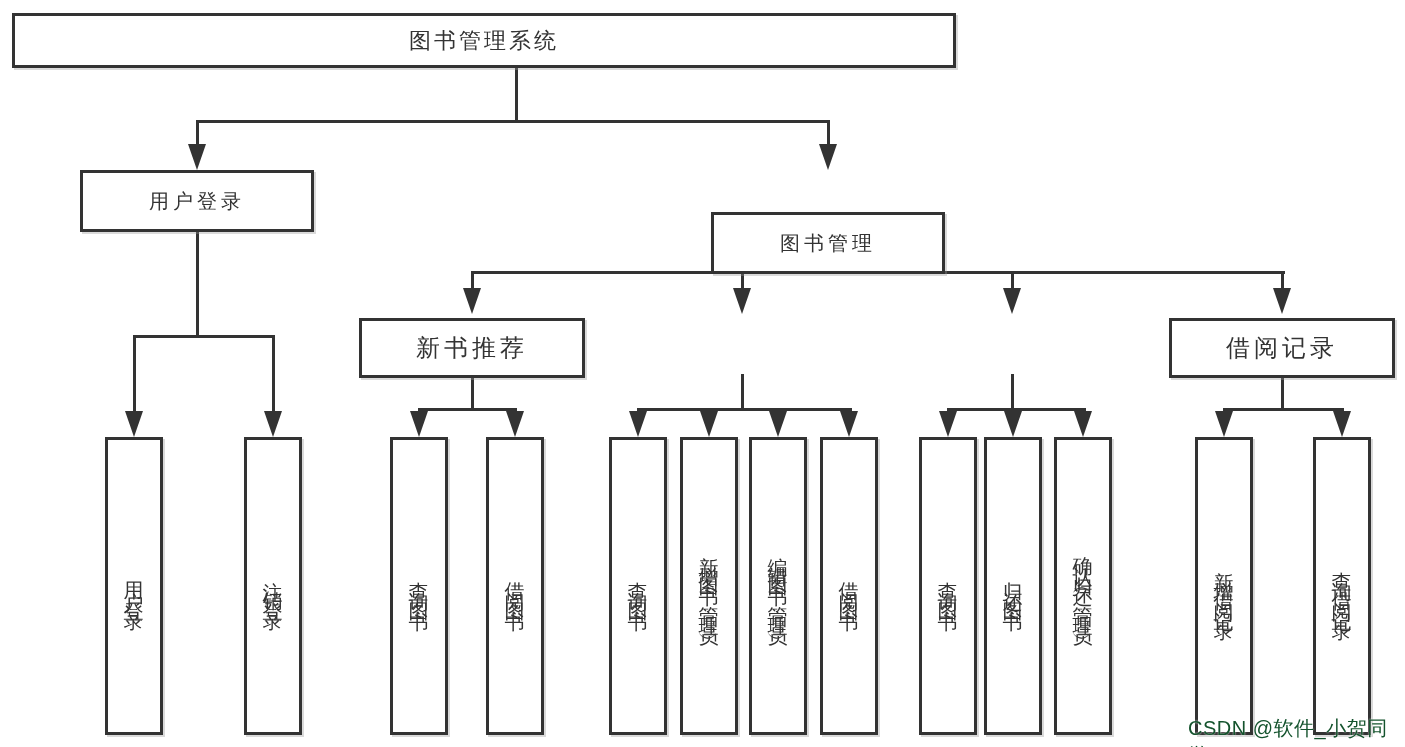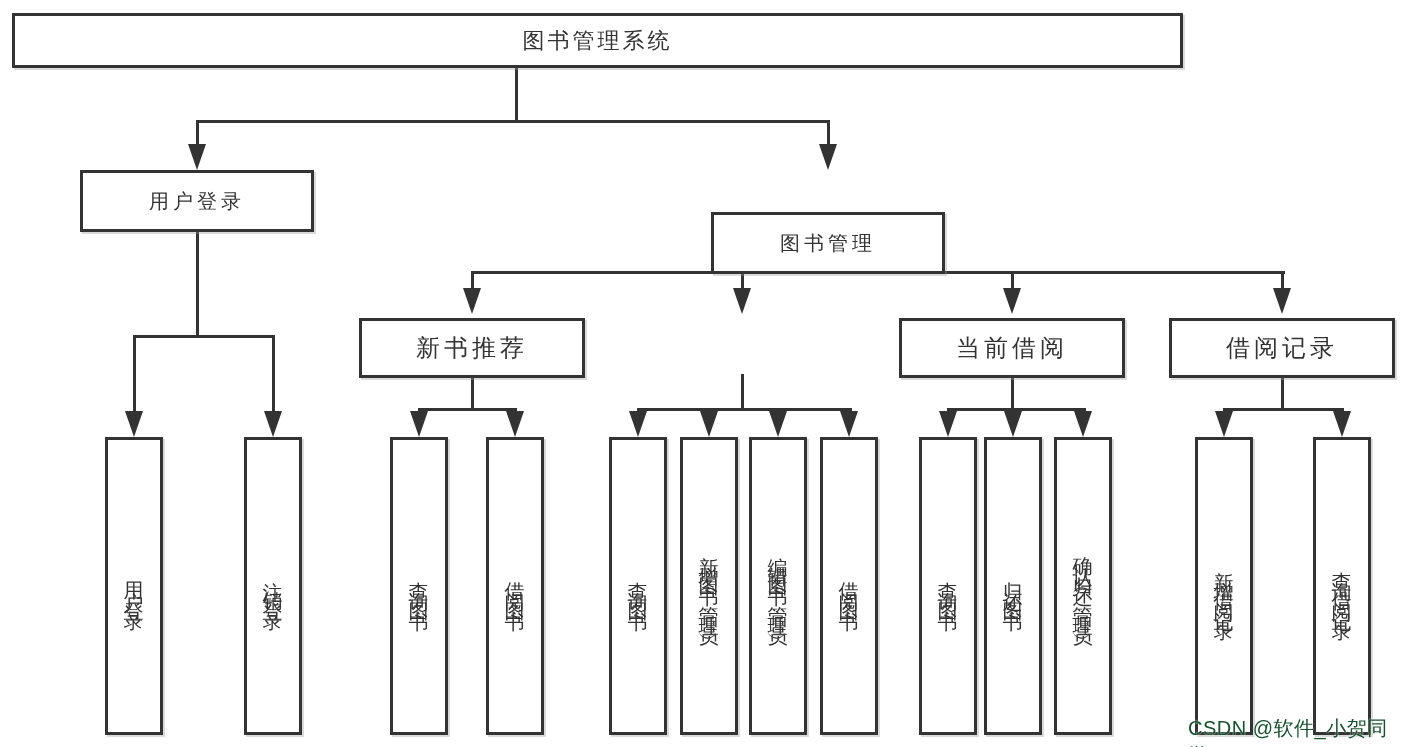--- a/index.html
+++ b/index.html
@@ -8,21 +8,21 @@
     background:#ffffff; overflow:hidden;
     font-family:"Liberation Sans","DejaVu Sans",sans-serif;
     color:#333333;
   }
   .node {
     position:absolute; box-sizing:border-box;
     border:3px solid #333333; background:#ffffff;
     display:flex; align-items:center; justify-content:center;
     box-shadow:2px 2px 0 rgba(150,150,150,0.35);
   }
-  .root-box { left:12px; top:13px; width:1171px; height:55px; font-size:22px; letter-spacing:3px; }
+  .root-box { left:12px; top:13px; width:944px; height:55px; font-size:22px; letter-spacing:3px; }
   .l2 { top:170px; width:234px; height:62px; font-size:20px; letter-spacing:4px; }
   .l2-a { left:80px; }
   .l2-b { left:711px;margin-top:42px; }
   .l3 { top:318px; width:226px; height:60px; font-size:24px; letter-spacing:4px; }
   .leaf { top:437px; width:58px; height:298px; font-size:20px; }
   .leaf .vtext {
     writing-mode:vertical-rl; text-orientation:mixed;
     letter-spacing:10px; line-height:1.1; font-size:20px;
   }
   .ln { position:absolute; background:#333333; }
@@ -97,23 +97,20 @@
   <div class="node l2 l2-a">
     <span>用户登录</span>
   </div>
   <div class="node l2 l2-b">
     <span>图书管理</span>
   </div>
 
   <div class="node l3" style="left:359px">
     <span>新书推荐</span>
   </div>
-  <div class="node l3" style="left:899px">
-    <span>当前借阅</span>
-  </div>
   <div class="node l3" style="left:1169px">
     <span>借阅记录</span>
   </div>
 
   <div class="node leaf" style="left:105px">
     <span class="vtext">用户登录</span>
   </div>
   <div class="node leaf" style="left:244px">
     <span class="vtext">注销登录</span>
   </div>

